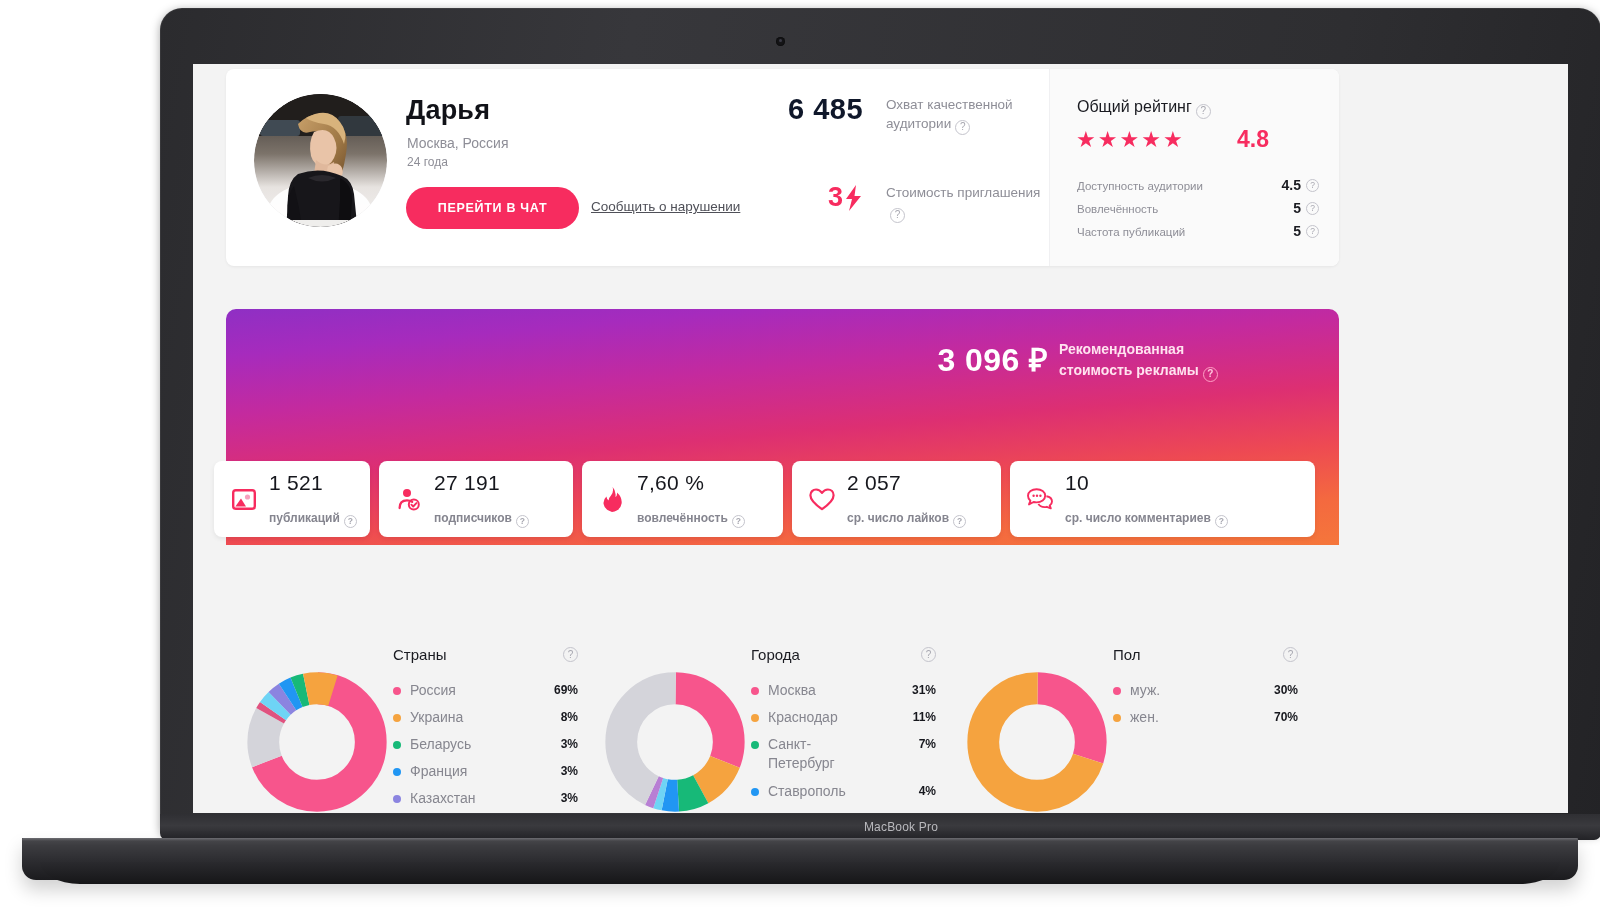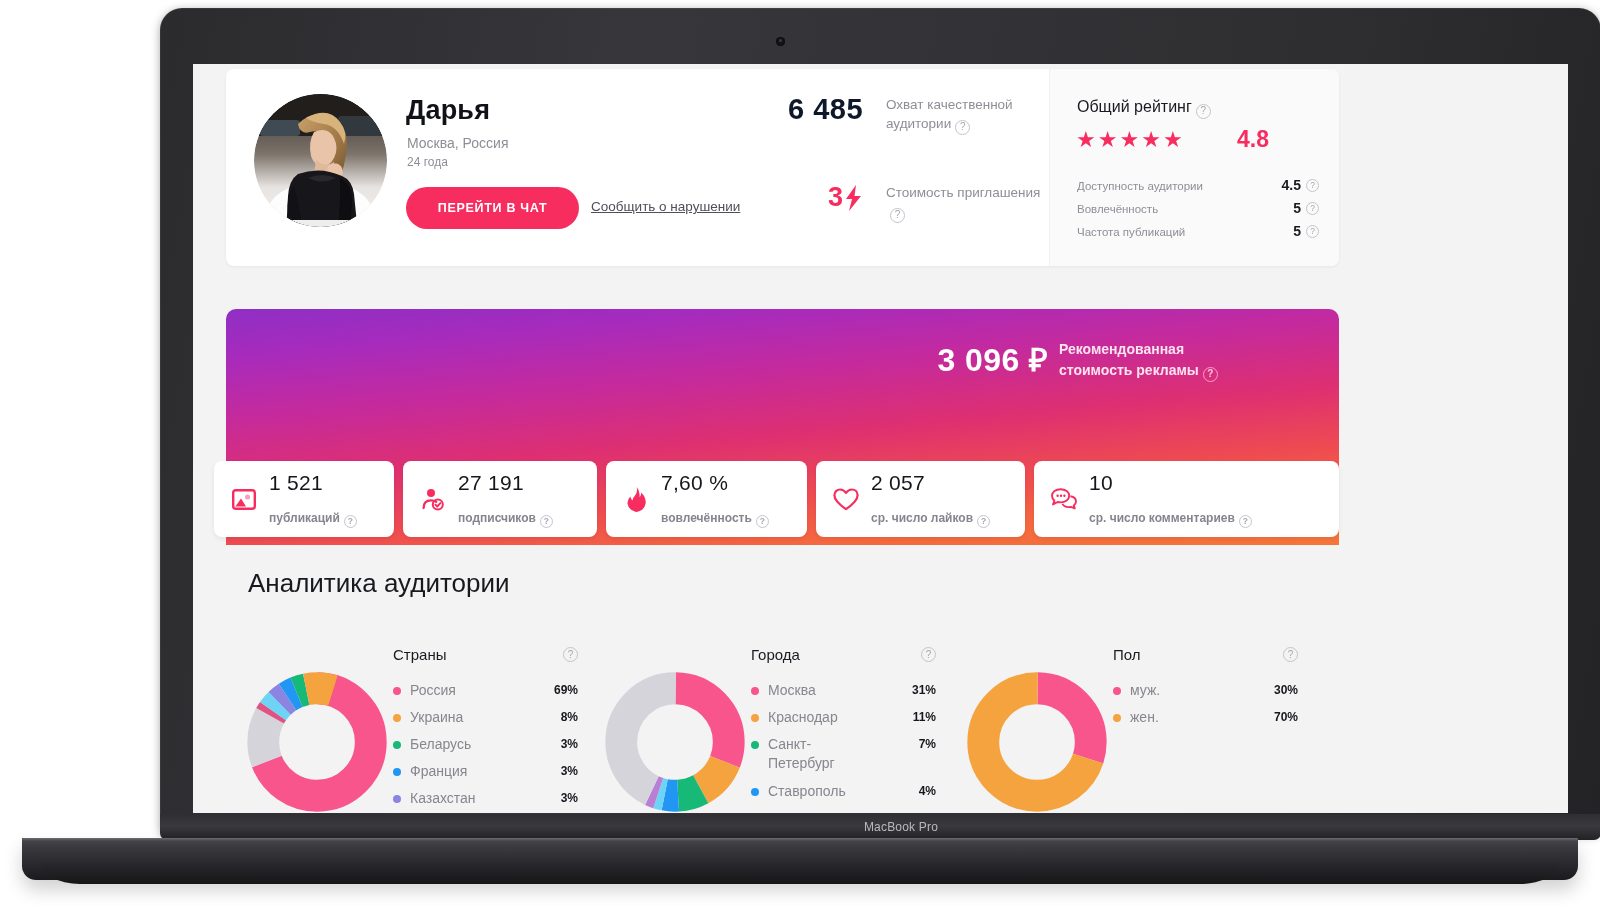--- a/index.html
+++ b/index.html
@@ -374,21 +374,21 @@
       <div class="banner">
         <div class="banner-price">3 096 ₽</div>
         <div class="banner-lbl">
           <span>Рекомендованная</span><br>
           <span>стоимость рекламы</span><span class="q pink">?</span>
         </div>
       </div>
 
       <div class="stats">
 
-        <div class="stat-card" style="width:180px">
+        <div class="stat-card" style="width:156px">
           <span class="stat-ico">
             <svg width="24" height="21" viewBox="0 0 24 21">
               <rect x="1.2" y="1.2" width="21.6" height="18.6" rx="2.6" fill="none" stroke="#f72c5f" stroke-width="2.4"></rect>
               <circle cx="15.5" cy="8" r="2.6" fill="#f7a0be"></circle>
               <path d="M3.4 17.6 L9 9.6 l5 8z" fill="#f72c5f"></path>
             </svg>
           </span>
           <span>
             <div class="stat-val">1 521</div>
             <div class="stat-lbl">
@@ -454,21 +454,20 @@
           </span>
           <span>
             <div class="stat-val">10</div>
             <div class="stat-lbl">
               <span>ср. число комментариев</span><span class="q sm">?</span>
             </div>
           </span>
         </div>
       </div>
 
-      <div class="an-title">Аналитика аудитории</div>
 
       <div class="an-cols">
 
         <div class="an-col" style="left:22px; width:330px">
           <div class="an-head" style="left:145px; width:185px; justify-content:space-between;">
             <span>Страны</span>
             <span class="q">?</span>
           </div>
           <div class="donut" style="left:-2px; top:52px">
             <svg width="142" height="142" viewBox="0 0 42 42">

